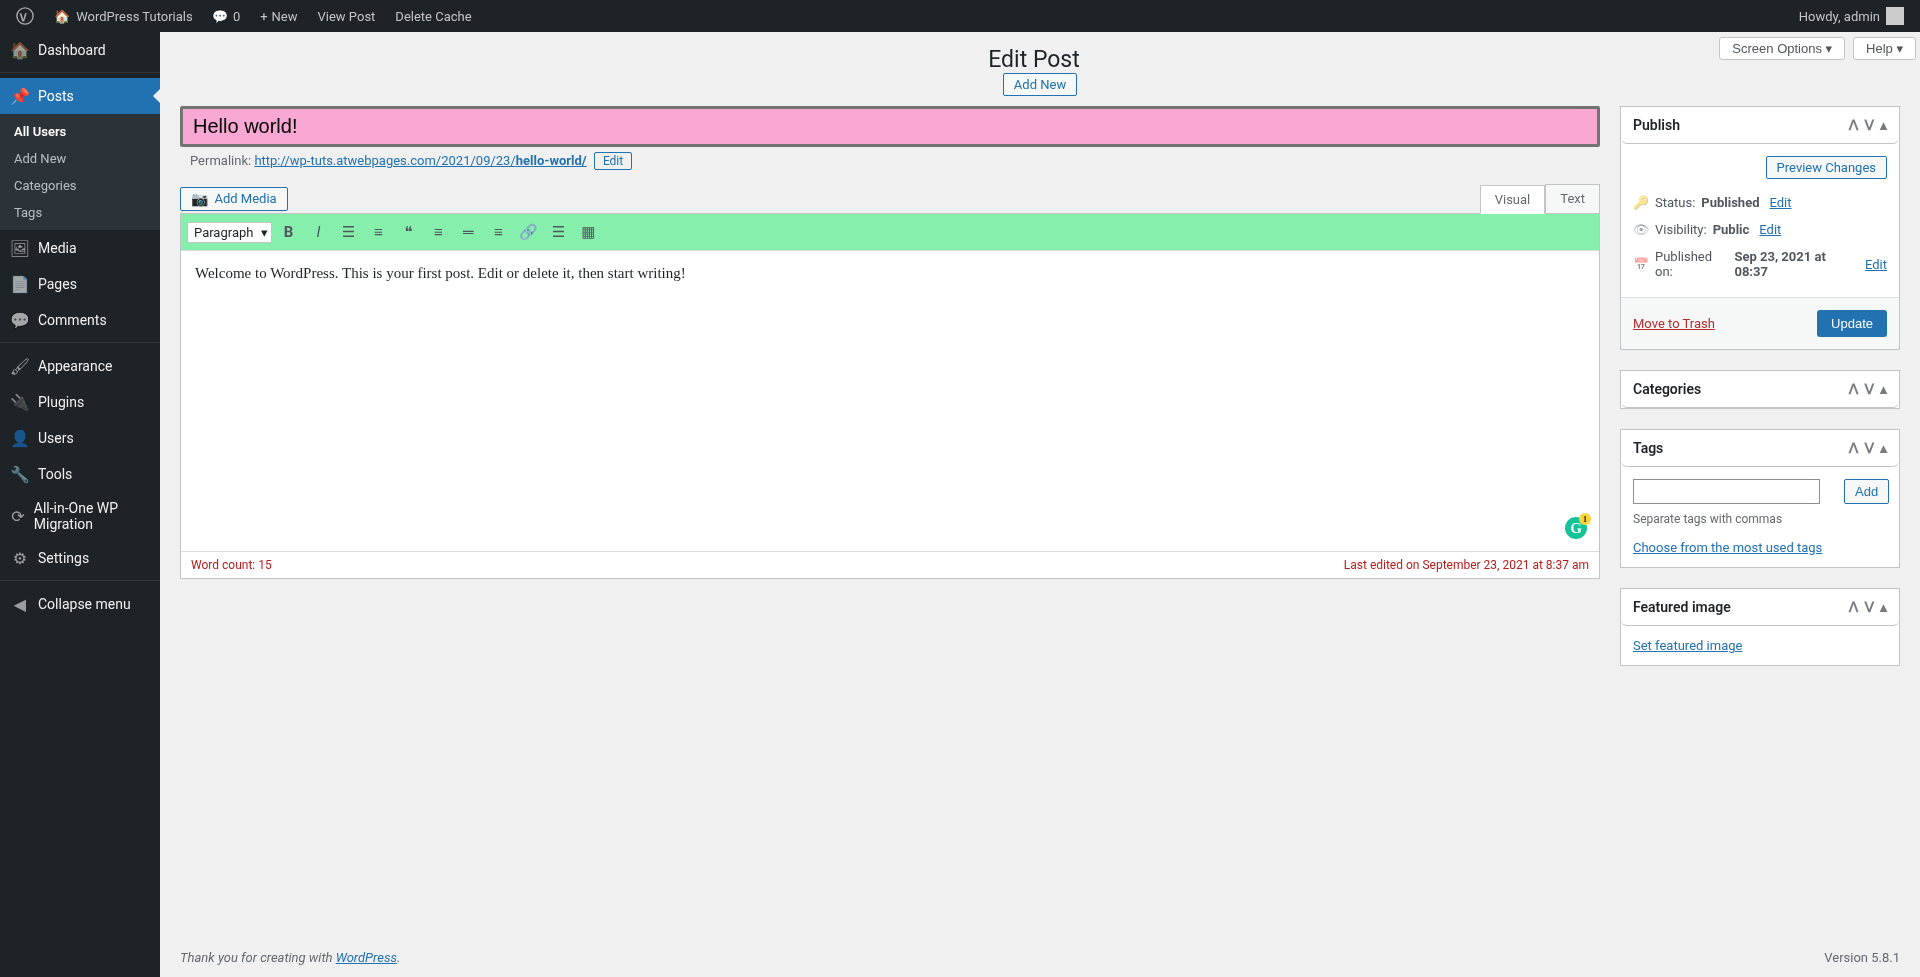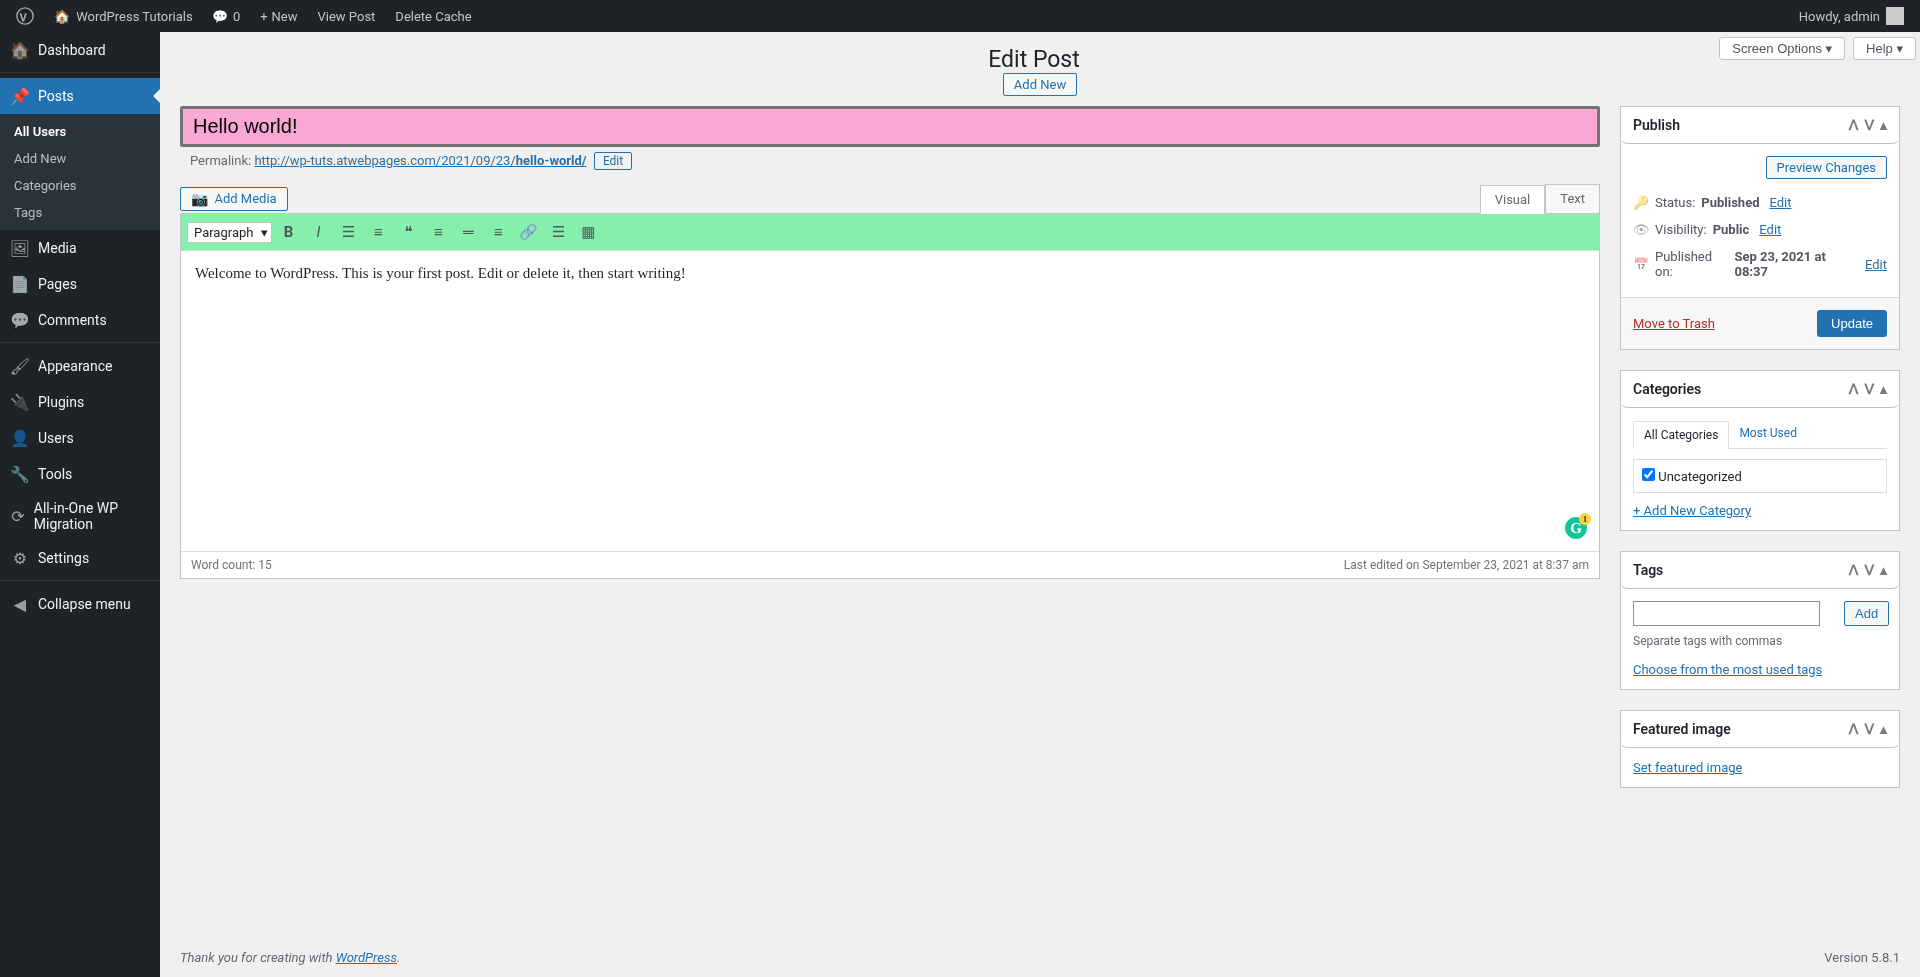--- a/index.html
+++ b/index.html
@@ -49,21 +49,21 @@
 .media-row .tabs { margin-left:auto; display:flex; }
 .etab { padding:6px 14px; border:1px solid #c3c4c7; border-bottom:none; background:#f6f7f7; font-size:13px; color:#646970; cursor:pointer; }
 .etab.active { background:#fff; border-bottom:1px solid #fff; position:relative; top:1px; }
 .editor-box { border:1px solid #c3c4c7; background:#fff; }
 .toolbar { display:flex; align-items:center; padding:4px 6px; border-bottom:1px solid #dcdcde; gap:2px; background:#86efac; }
 .tb-select { border:1px solid #c3c4c7; padding:2px 18px 2px 6px; font-size:13px; cursor:pointer; background:#fff; position:relative; }
 .tb-btn { width:28px; height:28px; display:flex; align-items:center; justify-content:center; color:#50575e; cursor:pointer; font-size:15px; border-radius:2px; }
 .content-area { min-height:300px; padding:14px; font-size:15px; font-family:Georgia,serif; color:#1d2327; position:relative; }
 .grammarly { position:absolute; right:12px; bottom:12px; width:22px; height:22px; border-radius:50%; background:#15c39a; display:flex; align-items:center; justify-content:center; color:#fff; font-weight:bold; }
 .grammarly::after { content:'1'; position:absolute; top:-4px; right:-4px; width:12px; height:12px; border-radius:50%; background:#ffd43b; font-size:9px; color:#333; display:flex; align-items:center; justify-content:center; }
-.status-row { display:flex; justify-content:space-between; padding:6px 10px; font-size:12px; color:#737373; border-top:1px solid #dcdcde; }
+.status-row { display:flex; justify-content:space-between; padding:6px 10px; font-size:12px; color:#b91c1c; border-top:1px solid #dcdcde; }
 
 
 .postbox { border:1px solid #c3c4c7; background:#fff; margin-bottom:20px; }
 .pbhead { display:flex; align-items:center; padding:10px 12px; border-bottom:1px solid #c3c4c7; font-size:14px; font-weight:600;border-radius:6px; }
 .pbhead .controls { margin-left:auto; display:flex; gap:6px; color:#787c82; }
 .pbhead .ctl { cursor:pointer; }
 .pbinside { padding:12px; font-size:13px; }
 .pub-row { padding:6px 0; color:#50575e; display:flex; align-items:center; gap:6px; }
 .pub-row .ic { width:16px; opacity:.5; }
 .pub-row a { color:#2271b1; text-decoration:underline; margin-left:4px; cursor:pointer; }
@@ -282,30 +282,20 @@
 
         <div class="postbox">
           <div class="pbhead">
               <span>Categories</span>
             <div class="controls">
                 <span class="ctl">ᐱ</span>
                 <span class="ctl">ᐯ</span>
                 <span class="ctl">▴</span>
               </div>
           </div>
-          <div class="pbinside">
-            <div class="cat-tabs">
-              <div class="cat-tab active">All Categories</div>
-              <div class="cat-tab">Most Used</div>
-            </div>
-            <div class="cat-list">
-              <label><input type="checkbox" checked="" style=""> <span>Uncategorized</span></label>
-            </div>
-            <a class="link-action">+ Add New Category</a>
-          </div>
         </div>
 
         <div class="postbox">
           <div class="pbhead">
               <span>Tags</span>
             <div class="controls">
                 <span class="ctl">ᐱ</span>
                 <span class="ctl">ᐯ</span>
                 <span class="ctl">▴</span>
               </div>

